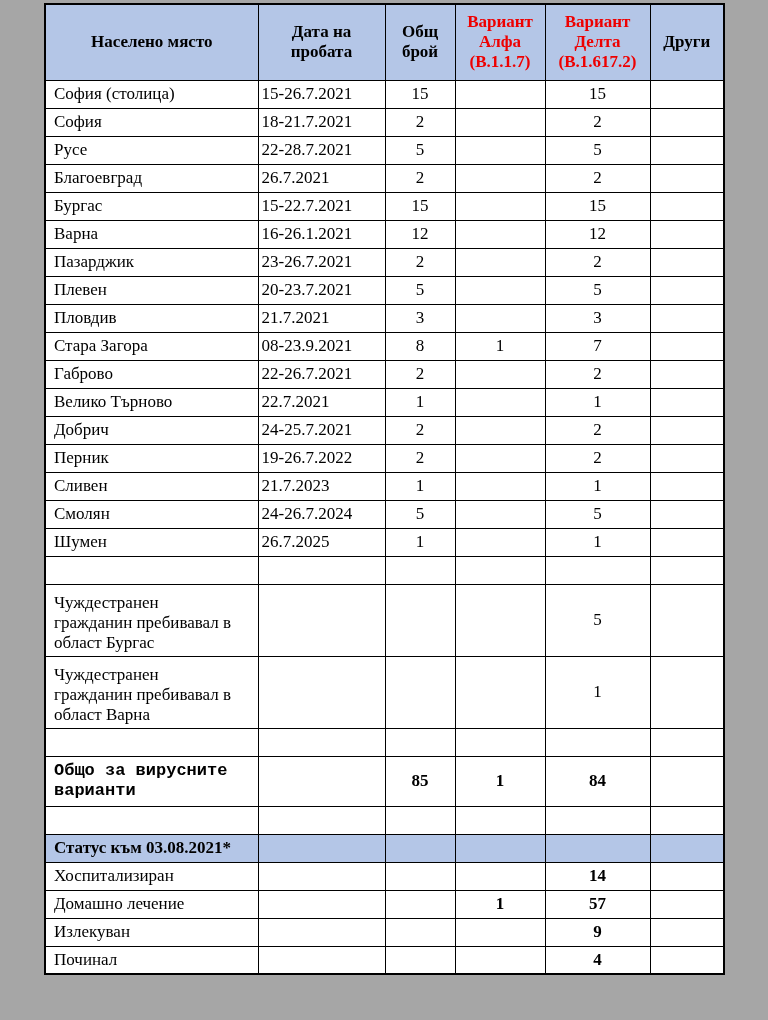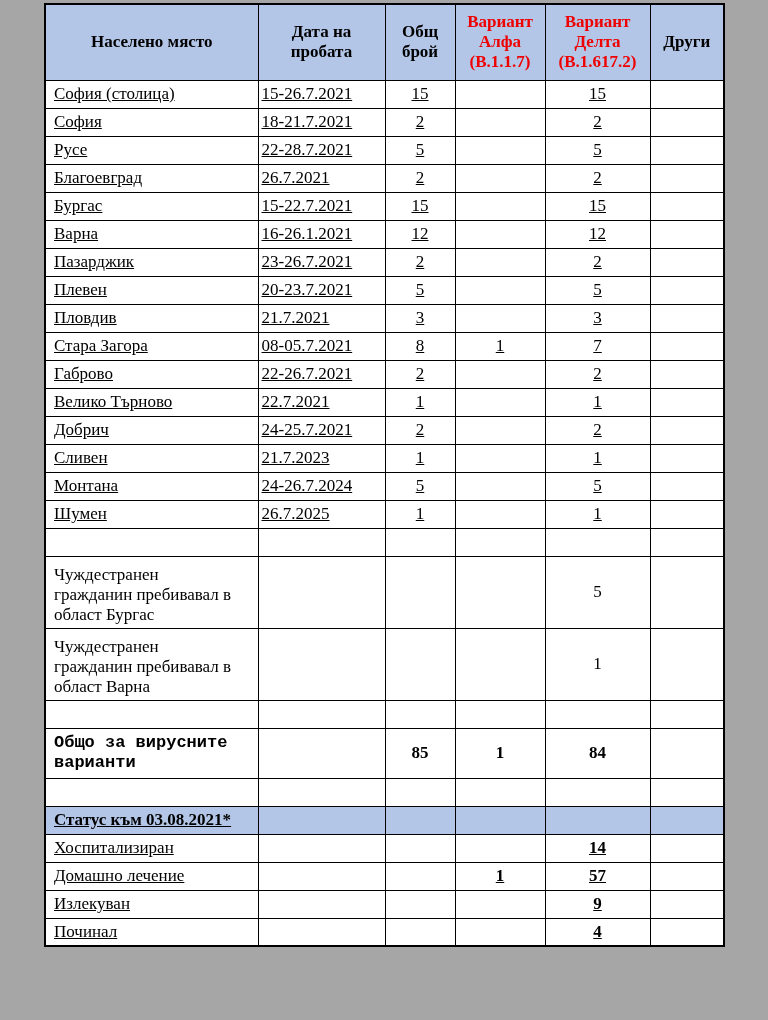--- a/index.html
+++ b/index.html
@@ -45,21 +45,21 @@
   
   col.c-place{width:213px;}
   col.c-date{width:127px;}
   col.c-total{width:70px;}
   col.c-alpha{width:90px;}
   col.c-delta{width:105px;}
   col.c-other{width:74px;}
   
   tbody td:nth-child(1){text-align:left;padding-left:8px;}
   tbody td:nth-child(2){text-align:left;}
-  tr.city,tr.empty,tr.status,tr.status-head{height:28px;text-decoration:underline;}
+  tr.city,tr.empty,tr.status,tr.status-head{height:28px;}
   tr.foreign{height:71px;}
   tr.foreign td:nth-child(1){white-space:pre-line;padding-top:8px;padding-bottom:3px;}
   tr.total{height:50px;}
   tr.total td{font-weight:bold;}
   tr.total td:nth-child(1){white-space:pre-line;font-family:Liberation Mono, monospace;}
   tr.status-head td{
     background:var(--header-bg);
     font-weight:bold;
   }
   tr.status td:nth-child(3),
@@ -163,21 +163,21 @@
       <tr class="city">
         <td>Пловдив</td>
         <td>21.7.2021</td>
         <td>3</td>
         <td></td>
         <td>3</td>
         <td></td>
       </tr>
       <tr class="city">
         <td>Стара Загора</td>
-        <td>08-05.7.2021</td>
+        <td>08-23.9.2021</td>
         <td>8</td>
         <td>1</td>
         <td>7</td>
         <td></td>
       </tr>
       <tr class="city">
         <td>Габрово</td>
         <td>22-26.7.2021</td>
         <td>2</td>
         <td></td>
@@ -194,29 +194,37 @@
       </tr>
       <tr class="city">
         <td>Добрич</td>
         <td>24-25.7.2021</td>
         <td>2</td>
         <td></td>
         <td>2</td>
         <td></td>
       </tr>
       <tr class="city">
+        <td>Перник</td>
+        <td>19-26.7.2022</td>
+        <td>2</td>
+        <td></td>
+        <td>2</td>
+        <td></td>
+      </tr>
+      <tr class="city">
         <td>Сливен</td>
         <td>21.7.2023</td>
         <td>1</td>
         <td></td>
         <td>1</td>
         <td></td>
       </tr>
       <tr class="city">
-        <td>Монтана</td>
+        <td>Смолян</td>
         <td>24-26.7.2024</td>
         <td>5</td>
         <td></td>
         <td>5</td>
         <td></td>
       </tr>
       <tr class="city">
         <td>Шумен</td>
         <td>26.7.2025</td>
         <td>1</td>

